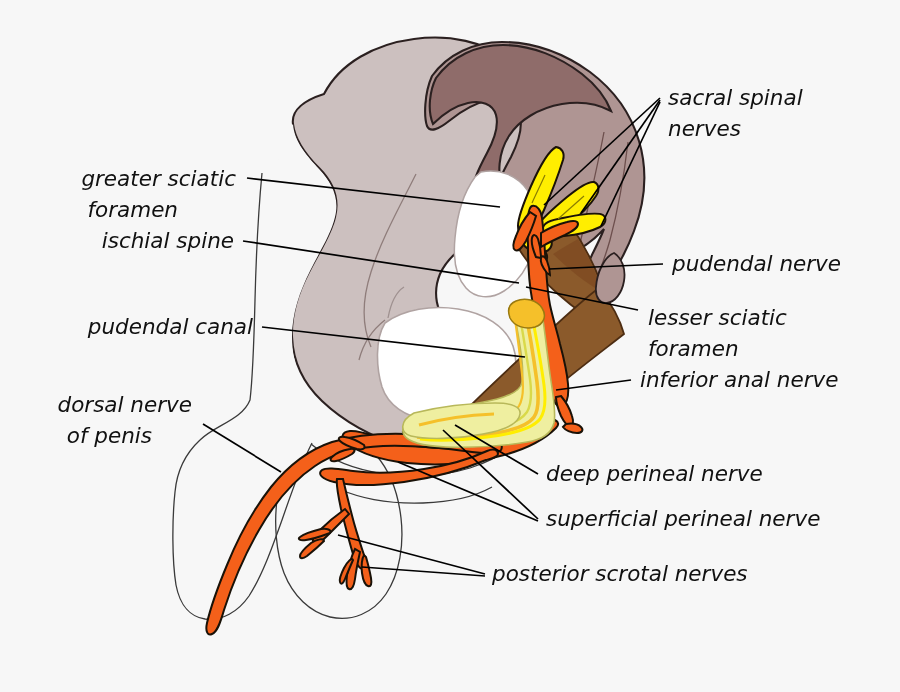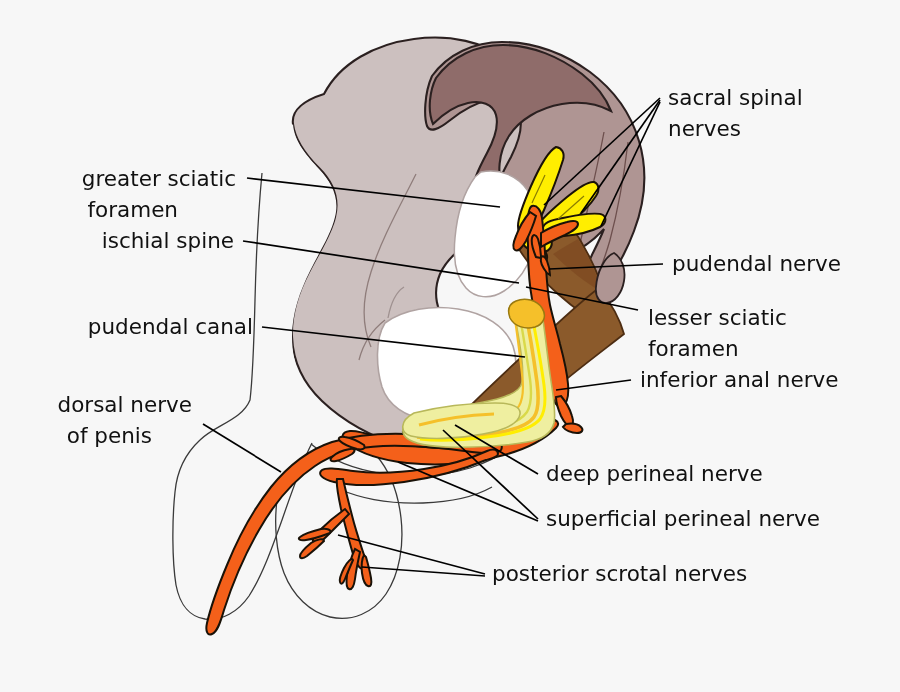--- a/index.html
+++ b/index.html
@@ -7,20 +7,21 @@
     padding: 0;
     background: #ffffff;
   }
   #figure {
     position: relative;
     width: 900px;
     height: 692px;
     background: #f7f7f7;
     overflow: hidden;
     font-family: "DejaVu Sans", sans-serif;
+    font-style: italic;
   }
   #figure svg {
     position: absolute;
     top: 0;
     left: 0;
     width: 900px;
     height: 692px;
   }
   .lbl {
     font-family: "DejaVu Sans", sans-serif;

